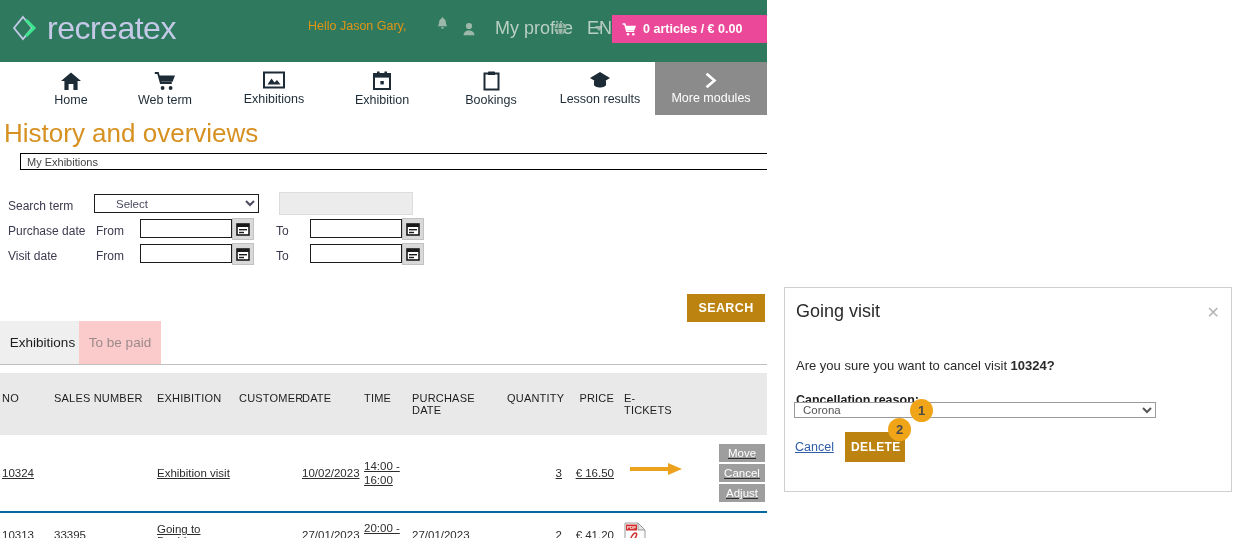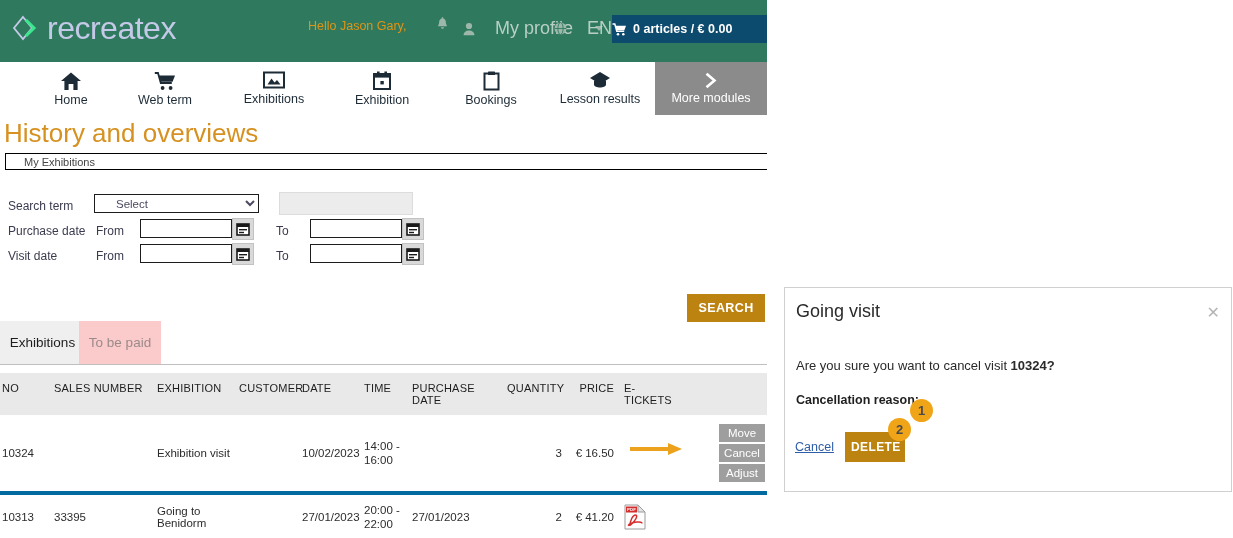--- a/index.html
+++ b/index.html
@@ -71,27 +71,28 @@
     border-left: 4px solid transparent;
     border-right: 4px solid transparent;
     border-top: 5px solid #9db8ab;
     margin-left: 2px;
   }
   #cart-box {
     position: absolute;
     left: 612px; top: 15px;
     width: 155px;
     height: 28px;
-    background: #0c4a6e;
+    background: #ec4899;
     color: #ffffff;
     font-size: 12.5px;
     font-weight: bold;
     display: flex;
     align-items: center;
     gap: 6px;
+    padding-left: 10px;
     box-sizing: border-box;
   }
 
   
   #module-nav {
     position: relative;
     height: 53px;
     background: #ffffff;
     border-bottom: 1px solid #ffffff;
   }
@@ -120,29 +121,29 @@
   #page-title {
     position: absolute;
     left: 4px; top: 118px;
     font-size: 26px;
     color: #d69121;
     font-weight: normal;
     margin: 0;
   }
   #overview-select {
     position: absolute;
-    left: 5px; top: 153px;
+    left: 20px; top: 153px;
     width: 888px;
     height: 17px;
     border: 1.5px solid #000000;
     background: #ffffff;
     font-size: 11px;
     color: #444444;
     font-family: "Liberation Sans", sans-serif;
-    padding: 0 14px;
+    padding: 0 2px;
     box-sizing: border-box;
   }
 
   
   #search-form {
     position: absolute;
     left: 0; top: 186px;
     width: 767px;
   }
   .form-row {
@@ -243,31 +244,32 @@
     width: 767px;
     border-collapse: collapse;
     table-layout: fixed;
   }
   #results-table thead th {
     background: #e9e9e9;
     font-size: 11px;
     font-weight: normal;
     color: #1d1d1d;
     text-align: left;
-    padding: 9px 2px;
+    padding: 19px 2px;
     vertical-align: top;
     letter-spacing: 0.2px;
   }
   #results-table thead th.num { text-align: right; padding-right: 8px; }
   #results-table tbody td {
     font-size: 11.5px;
     color: #2c2c2c;
     padding: 8px 2px;
-    border-bottom: 4px solid #0369a1;
+    border-bottom: 2px solid #0369a1;
     vertical-align: middle;
+    text-decoration: underline;
   }
   #results-table tbody td.num { text-align: right; padding-right: 8px; }
   .row-tall td { height: 60px; }
   .time-cell { line-height: 1.25; }
   .actions-cell {
     padding: 0 !important;
     position: relative;
   }
   .act-stack {
     display: flex;
@@ -680,19 +682,22 @@
 <div id="modal">
   <h2 id="modal-title">Going visit</h2>
   <span id="modal-close">✕</span>
 
   <div id="modal-question">
     <span>Are you sure you want to cancel visit </span><b>10324?</b>
   </div>
 
   <div id="reason-label">Cancellation reason:</div>
 
+  <select id="reason-select">
+    <option>Corona</option>
+  </select>
 
   <span id="modal-cancel-link">Cancel</span>
   <button id="delete-button">DELETE</button>
 
   <div class="step-badge" id="badge-1">1</div>
   <div class="step-badge" id="badge-2">2</div>
 </div>
 
 </body></html>

